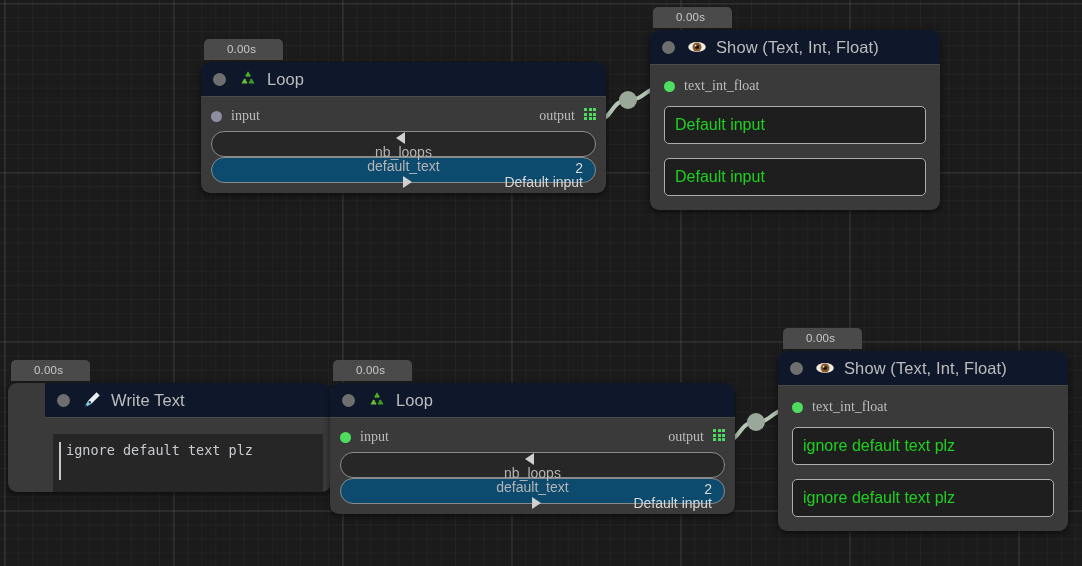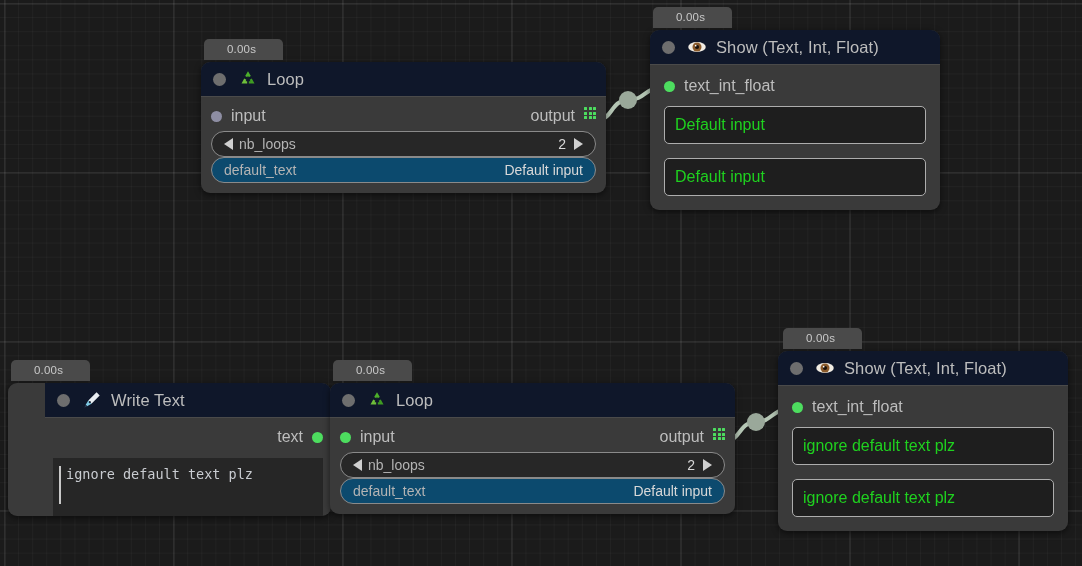--- a/index.html
+++ b/index.html
@@ -87,21 +87,22 @@
   .port-dot {
     width: 11px; height: 11px;
     border-radius: 50%;
     flex: 0 0 auto;
   }
   .dot-green { background: #4ddd5f; }
   .dot-grey  { background: #8e8ea3; }
   .port-label {
     margin-left: 9px;
     color: #bdbdbd;
-    font-size: 16px;
+    font-size: 14px;
+    font-family: Liberation Serif, serif;
   }
   .port-right {
     margin-left: auto;
     display: flex;
     align-items: flex-start;
   }
   .port-right .port-label { margin-left: 0; margin-right: 9px; }
   .grid-port {
     width: 12px; height: 12px;
     display: grid;
@@ -115,20 +116,21 @@
   
   .widget {
     display: flex;
     align-items: center;
     height: 26px;
     border: 1px solid #8a8a8a;
     border-radius: 13px;
     background: #272727;
     padding: 0 12px;
     box-sizing: border-box;
+    flex-direction: column;
   }
   .widget.plain { background: #0c4a6e; border-color: #8a8a8a; }
   .w-name { color: #b4b4b4; font-size: 14px; }
   .w-value { margin-left: auto; color: #d8d8d8; font-size: 14px; }
   .arrow {
     width: 0; height: 0;
     flex: 0 0 auto;
   }
   .arrow-l { border-top: 6px solid transparent; border-bottom: 6px solid transparent; border-right: 9px solid #d0d0d0; margin-right: 6px; }
   .arrow-r { border-top: 6px solid transparent; border-bottom: 6px solid transparent; border-left: 9px solid #d0d0d0; margin-left: 8px; }
@@ -270,24 +272,20 @@
         <svg viewBox="0 0 24 24" width="20" height="20">
           <path fill="#e9eef2" d="M17.5 2.8 L21.2 6.5 L11.3 16.4 L7.6 12.7 Z"></path>
           <path fill="#7ec8e3" d="M7.6 12.7 L11.3 16.4 L6.2 19.6 L4.4 17.8 Z"></path>
           <path fill="#2a3a52" d="M4.4 17.8 L6.2 19.6 L2.6 21.4 Z"></path>
           <circle cx="9.4" cy="14.6" r="1.3" fill="#1b2533"></circle>
         </svg>
       </span>
       <span class="node-title">Write Text</span>
     </div>
     <div class="node-body" style="padding:6px 8px 0 8px;">
-      <div class="port-row" style="justify-content:flex-end;">
-        <span class="port-label" style="margin-left:0;margin-right:9px;">text</span>
-        <span class="port-dot dot-green"></span>
-      </div>
       <div class="text-area">
         <span class="caret"></span>
         <span class="text-content">ignore default text plz</span>
       </div>
     </div>
   </div>
 
   <div class="timer" style="left:333px; top:360px; width:47px;">0.00s</div>
 
   <div class="node" style="left:330px; top:383px; width:405px;">

